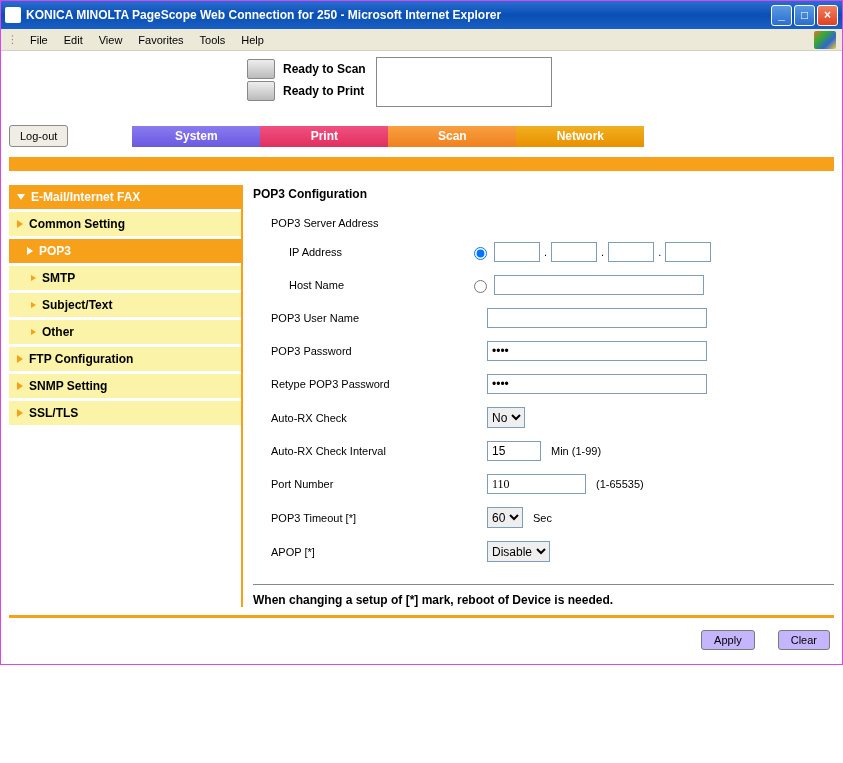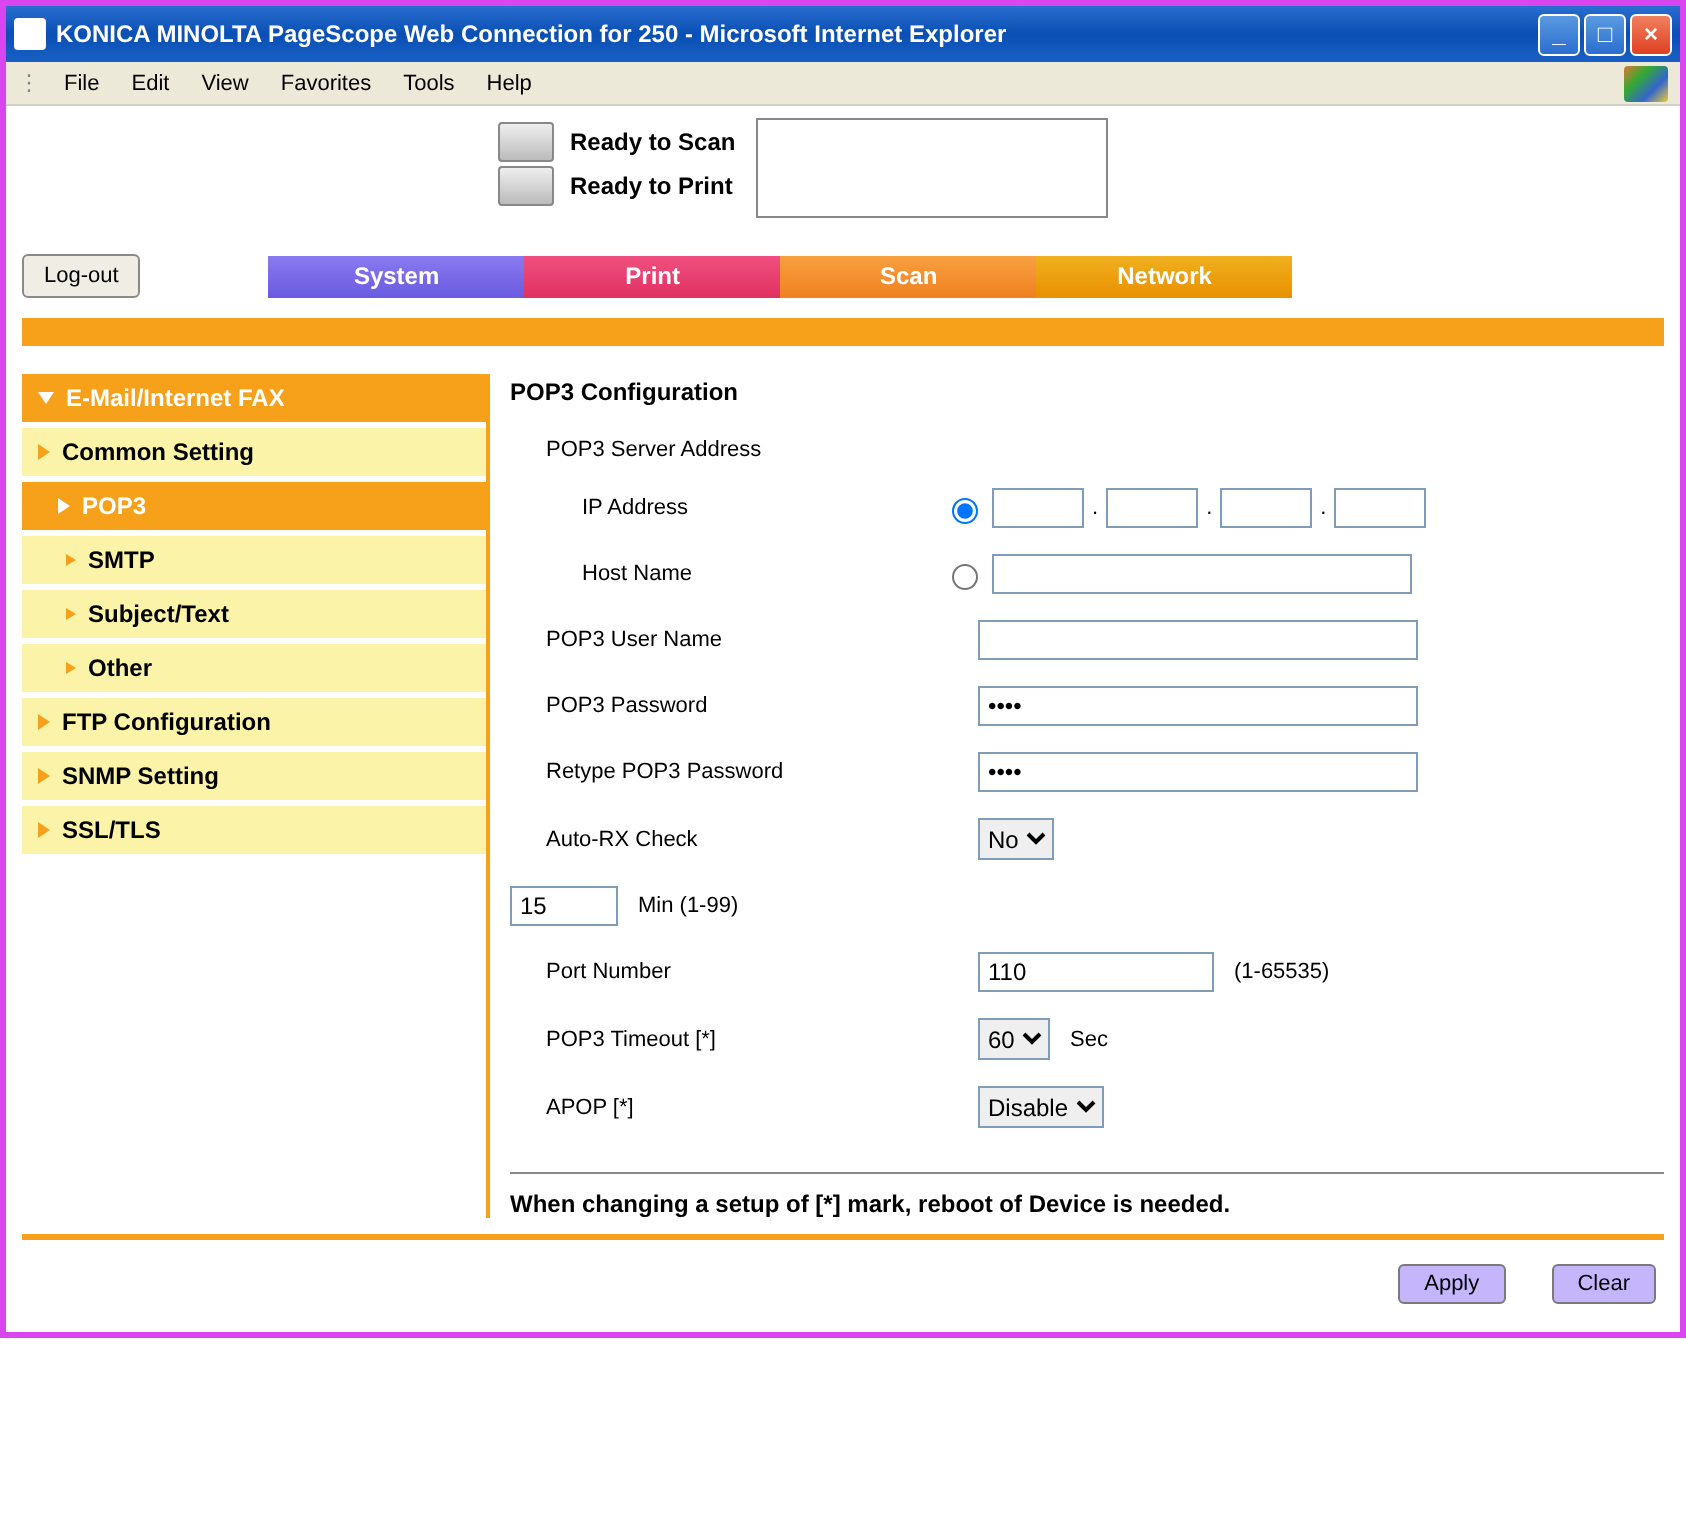--- a/index.html
+++ b/index.html
@@ -1,17 +1,17 @@
 <!DOCTYPE html>
 <html><head>
 <meta charset="utf-8">
 <style>
   * { box-sizing: border-box; }
   body { margin: 0; font-family: Tahoma, Arial, sans-serif; font-size: 11px; background: #fff; color: #000; }
-  .window { width: 843px; border: 3px solid #d946ef; background: #ece9d8; margin: 0 auto; }
+  .window { width: 843px; border: 1px solid #d946ef; background: #ece9d8; margin: 0 auto; }
   .titlebar { height: 28px; background: linear-gradient(to bottom, #2a6ed0, #0a4fb4 50%, #0a4fb4 50%, #1a5fc4); display: flex; align-items: center; padding: 0 4px; color: #fff; font-weight: bold; font-size: 12px; }
   .titlebar .tb-icon { width: 16px; height: 16px; margin-right: 5px; background: #fff; display:inline-block; border-radius:2px; }
   .titlebar .spacer { flex: 1; }
   .tb-btn { width: 21px; height: 21px; margin-left: 2px; border: 1px solid #fff; border-radius: 3px; display: flex; align-items: center; justify-content: center; font-weight: bold; font-size: 12px; color: #fff; }
   .tb-min, .tb-max { background: linear-gradient(#5a9ae0,#2a6ed0); }
   .tb-close { background: linear-gradient(#f08060,#e04020); }
   .menubar { height: 22px; background: #ece9d8; display: flex; align-items: center; padding: 0 6px; border-bottom: 1px solid #d4d0c8; font-size: 11px; }
   .menubar .dots { color: #888; margin-right: 4px; }
   .menubar .mitem { padding: 2px 8px; }
   .menubar .flag { width: 22px; height: 18px; margin-left: auto; background: linear-gradient(135deg,#d73,#3a3,#36c,#ec3); display:inline-block; border-radius:2px; }
@@ -204,30 +204,31 @@
         </div>
 
         <div class="form-row">
           <div class="lbl-2">Auto-RX Check</div>
           <div class="vcol">
             <select><option>No</option></select>
           </div>
         </div>
 
         <div class="form-row">
+          <div class="lbl-2">Auto-RX Check Interval</div>
           <div class="vcol">
             <input type="text" class="num" value="15" style="">
             <span class="hint">Min (1-99)</span>
           </div>
         </div>
 
         <div class="form-row">
           <div class="lbl-2">Port Number</div>
           <div class="vcol">
-            <input type="text" class="num" style="width: 118px;" value="110">
+            <input type="text" class="num" style="width: 99px; font-family: Liberation Serif, serif;" value="110">
             <span class="hint">(1-65535)</span>
           </div>
         </div>
 
         <div class="form-row">
           <div class="lbl-2">POP3 Timeout [*]</div>
           <div class="vcol">
             <select><option>60</option></select>
             <span class="hint">Sec</span>
           </div>

